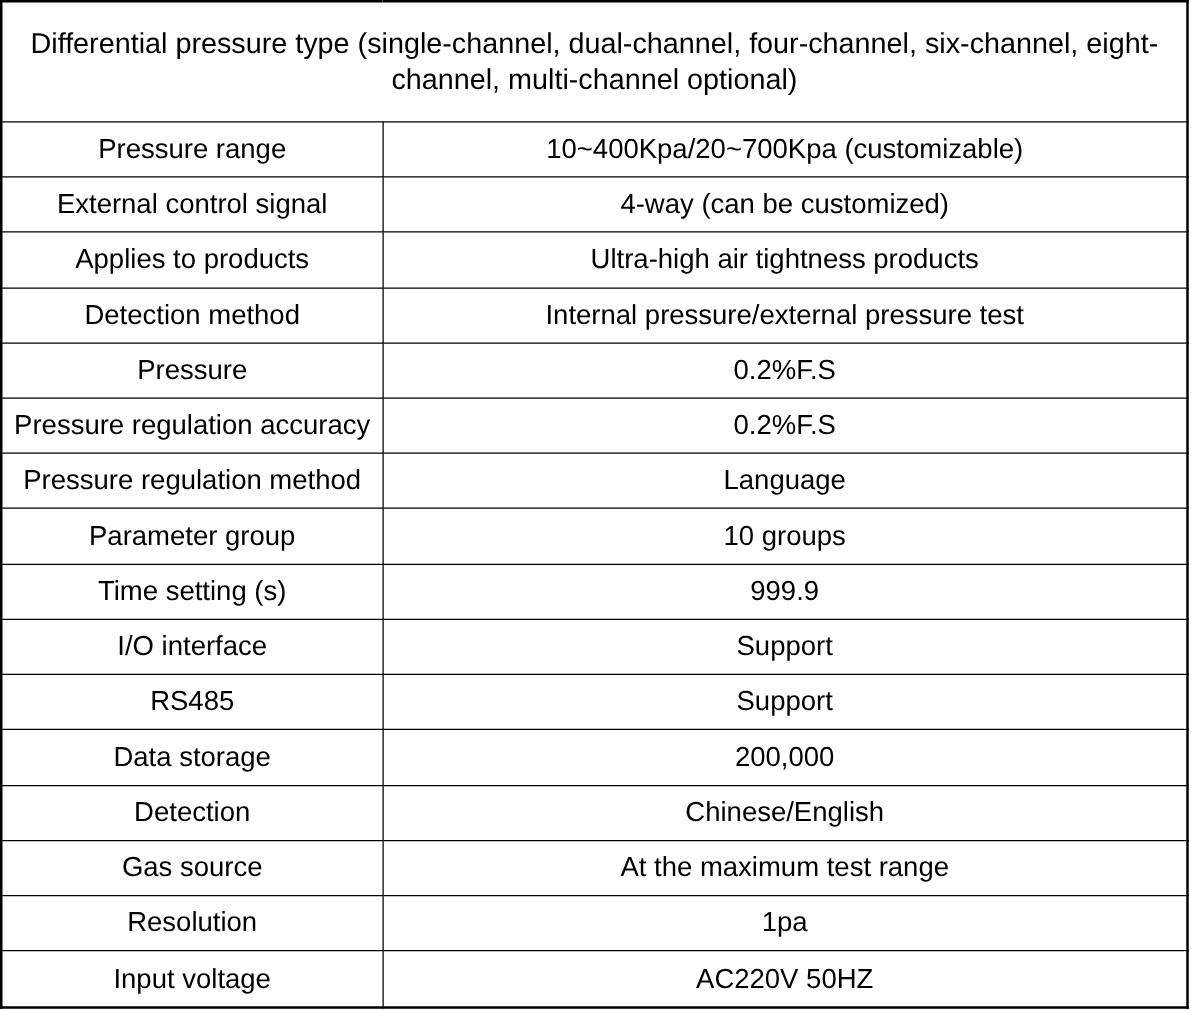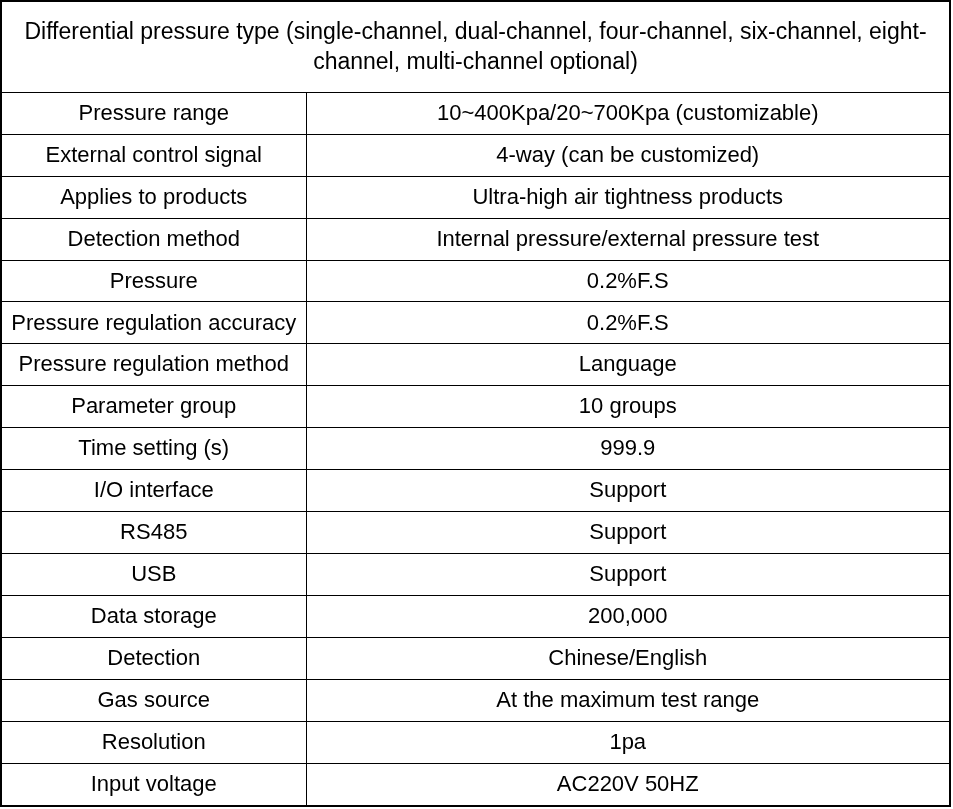--- a/index.html
+++ b/index.html
@@ -88,24 +88,20 @@
     </tr>
     <tr>
       <td>I/O interface</td>
       <td>Support</td>
     </tr>
     <tr>
       <td>RS485</td>
       <td>Support</td>
     </tr>
     <tr>
-      <td>USB</td>
-      <td>Support</td>
-    </tr>
-    <tr>
       <td>Data storage</td>
       <td>200,000</td>
     </tr>
     <tr>
       <td>Detection</td>
       <td>Chinese/English</td>
     </tr>
     <tr>
       <td>Gas source</td>
       <td>At the maximum test range</td>

